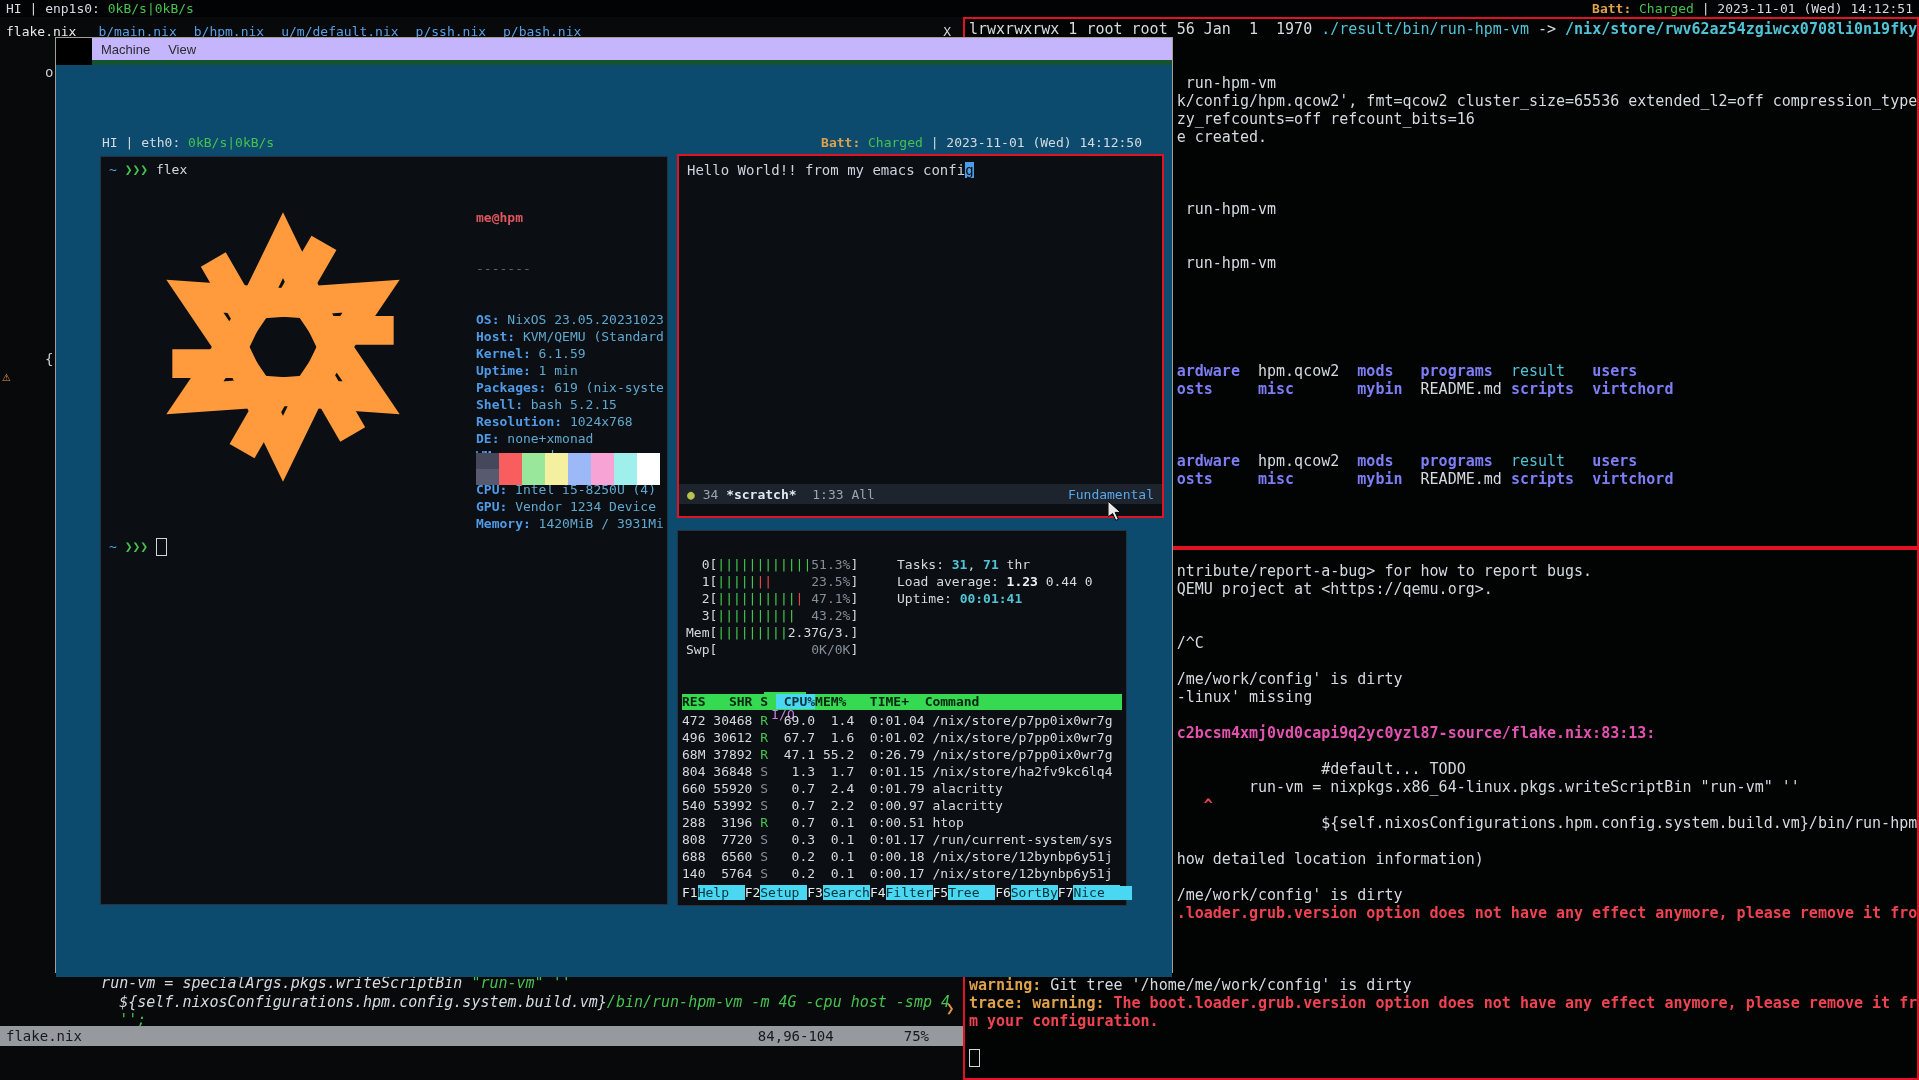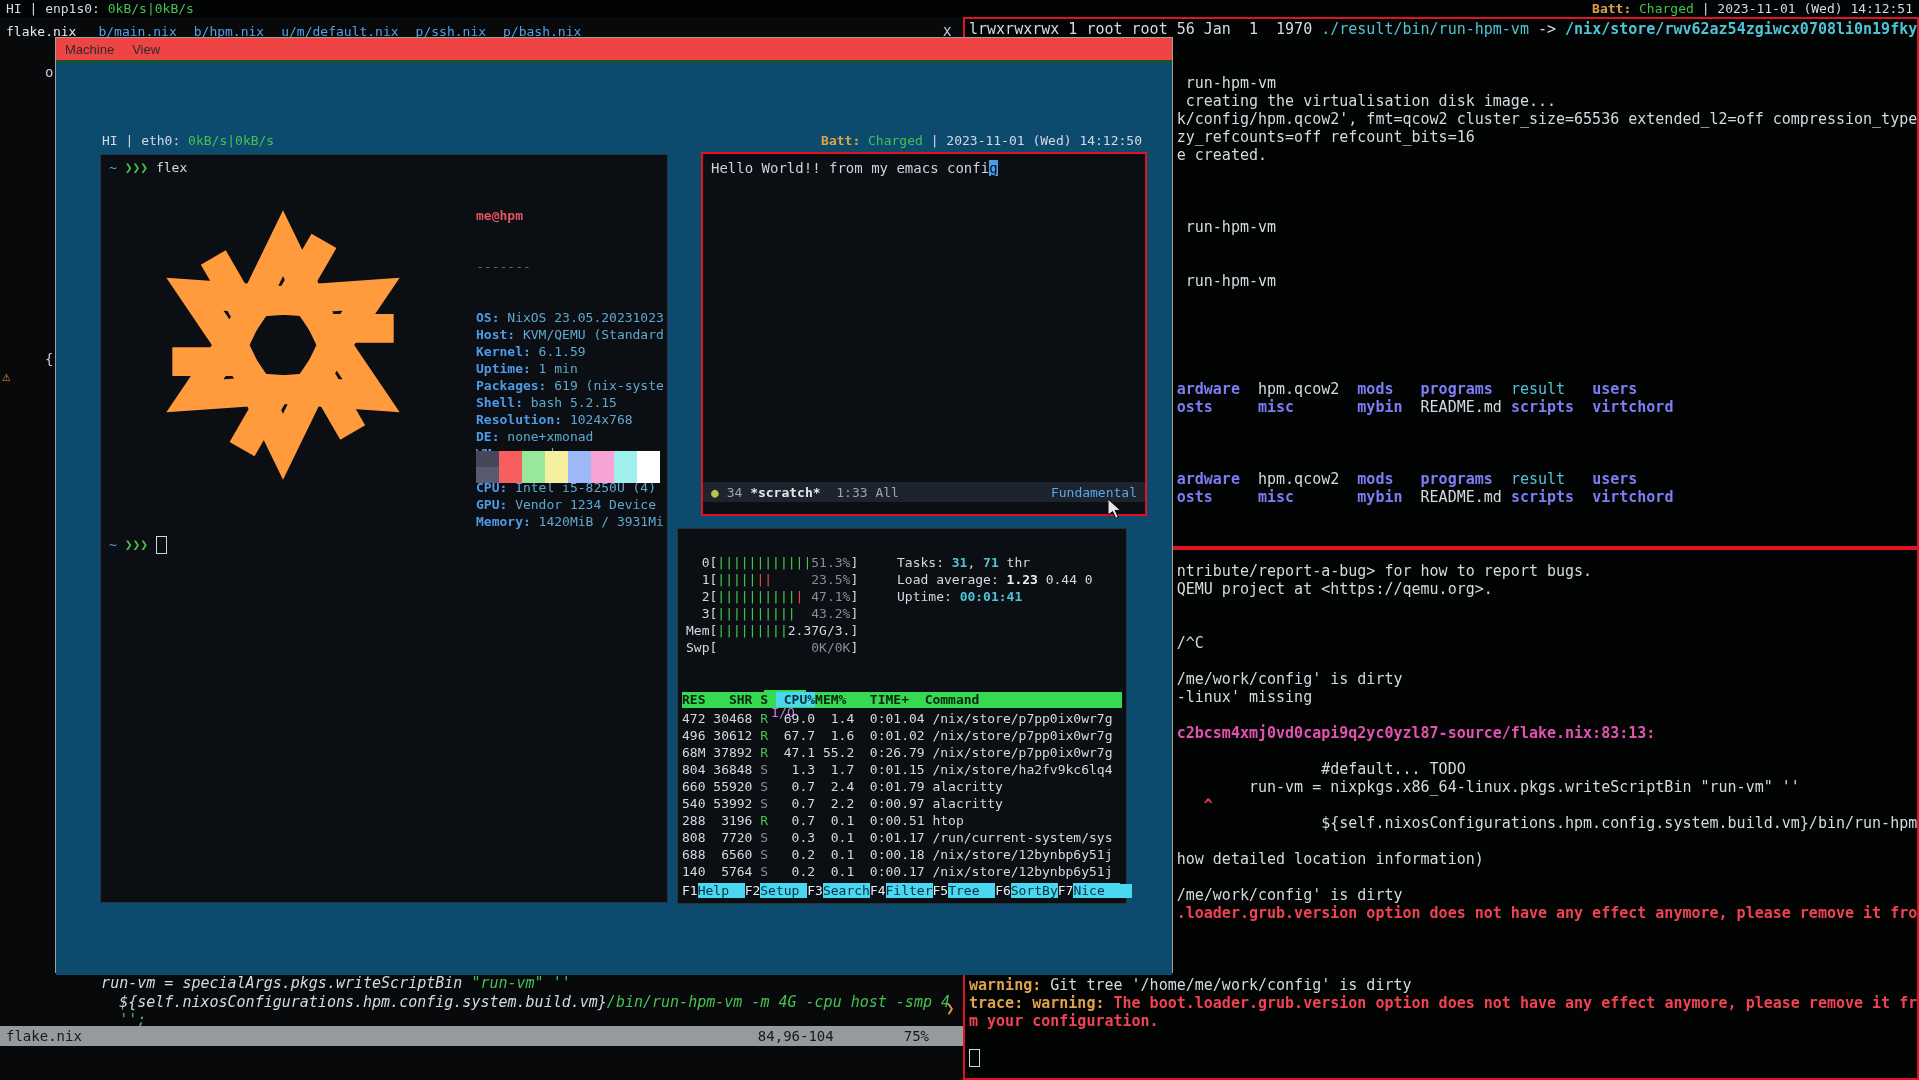--- a/index.html
+++ b/index.html
@@ -32,42 +32,42 @@
   
   .c-w{color:#d4dae0}.c-wb{color:#edf1f4;font-weight:bold}.c-gy{color:#858f98}
   .c-cy{color:#4fc4d6}.c-cyb{color:#4fc4d6;font-weight:bold}
   .c-gr{color:#46c24e}.c-gb{color:#43d04a}.c-rb{color:#ea4b45}
   .c-rd{color:#f04352;font-weight:bold}.c-or{color:#dfa14a;font-weight:bold}
   .c-pk{color:#e352b0;font-weight:bold}.c-dir{color:#7d7df5;font-weight:bold}
   .hcur{display:inline-block;width:9px;height:16px;border:1px solid #cfd6dc;vertical-align:middle;}
   
   #qemu{position:absolute;left:55px;top:37px;width:1118px;height:936px;background:#000;
         border:1px solid #a49e96;z-index:3;box-sizing:border-box;}
-  #menubar{height:22px;background:#ef4444;border-bottom:3px solid #14532d;display:flex;
-           align-items:center;font-family:"Liberation Sans",sans-serif;font-size:13px;color:#2b2b2b;}
+  #menubar{height:22px;background:#c4b5fd;border-bottom:5px solid #14532d;display:flex;
+           align-items:center;font-family:"Liberation Sans",sans-serif;font-size:13px;color:#2b2b2b;margin-left:36px;}
   .menu-item{padding:2px 9px;}
   #vmscreen{position:relative;width:100%;height:912px;background:#0c4a6e;overflow:hidden;}
   #vmbar{position:absolute;left:46px;top:70px;width:1040px;display:flex;
          justify-content:space-between;font-size:13px;color:#d4dae0;white-space:pre;}
   
   #fetch{position:absolute;left:44px;top:91px;width:568px;height:749px;background:#0b0e12;
          border:1px solid #263341;box-sizing:border-box;}
   .prompt{position:absolute;left:8px;top:5px;font-size:13px;color:#d4dae0;white-space:pre;}
   .prompt2{position:absolute;left:8px;top:381px;font-size:13px;color:#d4dae0;white-space:pre;}
   .p-dir{color:#58a0e6}.p-chev{color:#46c24e;font-weight:bold}
   #nixlogo{position:absolute;left:6px;top:24px;}
   #finfo{position:absolute;left:375px;top:18px;width:189px;font-size:13px;line-height:17px;
          white-space:pre;overflow:hidden;}
   .fi-label{color:#4f9be8;font-weight:bold}.fi-val{color:#5fa8cf}
   .fi-title{color:#e0565e;font-weight:bold}.fi-dash{color:#5b6570}
   #palette{position:absolute;left:375px;top:296px;font-size:0;}
   .sw{display:inline-block;width:23px;height:16px;}
   
-  #emacs{position:absolute;left:621px;top:89px;width:446px;height:364px;border:2px solid #e11224;
-         background:#0b0e12;box-sizing:border-box;margin-left:24px;}
+  #emacs{position:absolute;left:621px;top:89px;width:487px;height:364px;border:2px solid #e11224;
+         background:#0b0e12;box-sizing:border-box;}
   #ebody{padding:6px 8px;font-size:14px;color:#ccd3da;white-space:pre;}
   .ecursor{background:#4a9de8;color:#0a0d10;}
   #modeline{position:absolute;left:0;right:0;bottom:12px;height:20px;background:#1d242e;
             display:flex;align-items:center;font-size:13px;padding:0 8px;color:#9aa5af;white-space:pre;}
   .ml-dot{color:#b9c24b}.ml-buf{color:#e3e8ee;font-weight:bold}.ml-mode{margin-left:auto;color:#58a7ea}
   
   #htop{position:absolute;left:621px;top:465px;width:450px;height:376px;border:1px solid #263341;
         background:#0b0e12;box-sizing:border-box;}
   #htop .tl{font-size:13px;line-height:17px;}
   #ht-meters{position:absolute;left:8px;top:25px;}
@@ -112,21 +112,20 @@
       <span style="margin-left:70px;margin-right:28px">75%</span>
     </div>
   </div>
 
   <div id="rt-top" class="pane">
     <div id="tt-lines">
         <div class="tl"><span class="c-w">lrwxrwxrwx 1 root root 56 Jan  1  1970 </span><span class="c-cy">./result/bin/run-hpm-vm</span><span class="c-w"> -&gt; </span><span class="c-cyb">/nix/store/rwv62az54zgiwcx0708li0n19fkyg</span></div>
         <div class="tl">&nbsp;</div>
         <div class="tl">&nbsp;</div>
         <div class="tl"><span class="c-w">                        run-hpm-vm</span></div>
-        <div class="tl"><span class="c-w">                        creating the virtualisation disk image...</span></div>
         <div class="tl"><span class="c-w">                       k/config/hpm.qcow2', fmt=qcow2 cluster_size=65536 extended_l2=off compression_type</span></div>
         <div class="tl"><span class="c-w">                       zy_refcounts=off refcount_bits=16</span></div>
         <div class="tl"><span class="c-w">                       e created.</span></div>
         <div class="tl">&nbsp;</div>
         <div class="tl">&nbsp;</div>
         <div class="tl">&nbsp;</div>
         <div class="tl"><span class="c-w">                        run-hpm-vm</span></div>
         <div class="tl">&nbsp;</div>
         <div class="tl">&nbsp;</div>
         <div class="tl"><span class="c-w">                        run-hpm-vm</span></div>

